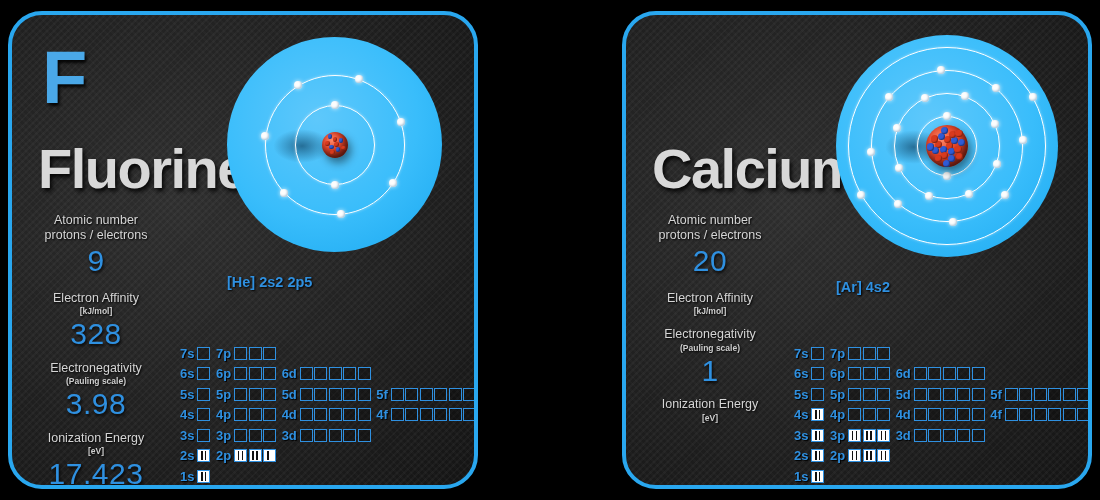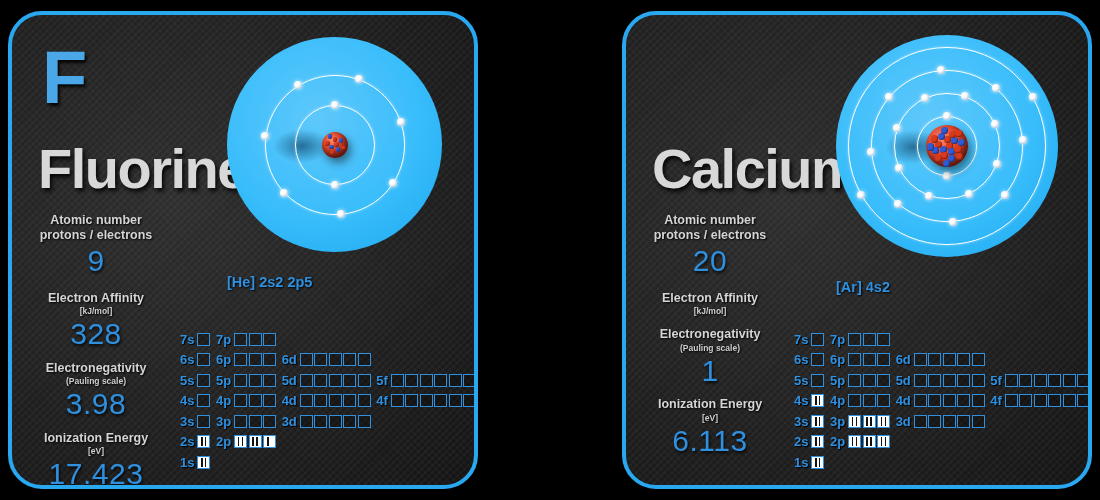--- a/index.html
+++ b/index.html
@@ -28,21 +28,21 @@
     letter-spacing:-1px; text-shadow:2px 3px 3px rgba(0,0,0,.85);
   }
   .ename{
     position:absolute; left:26px; top:126px;
     font-size:56px; line-height:1; font-weight:700; color:#d8d8d8;
     letter-spacing:-1.5px; text-shadow:2px 3px 4px rgba(0,0,0,.9);
   }
 
   
   .props{ position:absolute; left:8px; top:198px; width:152px; text-align:center; }
-  .plabel{ font-size:12.5px; font-weight:700; color:#d5d5d5; line-height:1.22;
+  .plabel{ font-size:12.5px; font-weight:400; color:#d5d5d5; line-height:1.22;
            text-shadow:1px 1px 2px #000; }
   .punit{ font-size:8.5px; font-weight:700; color:#cfcfcf; line-height:1.3;
           text-shadow:1px 1px 2px #000; }
   .pvalue{ font-size:30px; font-weight:400; color:#2f90e0; line-height:1.12;
            letter-spacing:.5px; text-shadow:1px 2px 3px rgba(0,0,0,.85); }
   .pgroup{ margin-bottom:10px; }
   .pgroup:first-child{ margin-bottom:14px; }
 
   
   .bohr{ position:absolute; }
@@ -57,21 +57,21 @@
   .edot{ position:absolute; width:8px; height:8px; border-radius:50%;
          background:#fdfdfd; box-shadow:0 0 4px rgba(255,255,255,.8),
          inset -1px -1px 2px rgba(120,160,190,.6); }
   .shadowblob{ position:absolute; border-radius:50%;
                background:radial-gradient(ellipse, rgba(0,40,70,.55) 0%, rgba(0,40,70,0) 70%); }
 
   .noble{ position:absolute; font-size:14.5px; font-weight:700;
           color:#2f90e0; text-shadow:1px 1px 2px #000; }
 
   
-  .orbitals{ position:absolute; left:168px; top:314px; }
+  .orbitals{ position:absolute; left:168px; top:328px; }
   .orow{ display:flex; align-items:center; height:20.5px; }
   .osub{ font-size:13px; font-weight:700; color:#2f90e0; line-height:1;
          text-shadow:1px 1px 1px #000; margin-right:3px; }
   .osub.gap{ margin-left:4px; }
   .obox{ width:13px; height:13px; border:1.5px solid #2f90e0; margin-right:1.5px;
          position:relative; background:rgba(0,0,0,.25); }
   .obox.filled{ background:#ffffff; border-color:#2f90e0; }
   .obox.filled::before, .obox.filled::after{
     content:""; position:absolute; top:1px; width:1.6px; height:9px; background:#111; }
   .obox.filled::before{ left:2.6px; }
@@ -288,21 +288,20 @@
         <div class="punit">[kJ/mol]</div>
       </div>
       <div class="pgroup">
         <div class="plabel">Electronegativity</div>
         <div class="punit">(Pauling scale)</div>
         <div class="pvalue">1</div>
       </div>
       <div class="pgroup">
         <div class="plabel">Ionization Energy</div>
         <div class="punit">[eV]</div>
-        <div class="pvalue">6.113</div>
       </div>
     </div>
 
     <div class="bohr" style="left: 210px; top: 20px; width: 222px; height: 222px;">
         <div class="glow" style="left: 0px; top: 0px; width: 222px; height: 222px;"></div>
         <div class="shadowblob" style="left: 49px; top: 95px; width: 58px; height: 34px;"></div>
         <div class="ring" style="left: 81px; top: 81px; width: 60px; height: 60px;"></div>
         <div class="edot" style="left: 107px; top: 77px;"></div>
         <div class="edot" style="left: 107px; top: 137px;"></div>
         <div class="ring" style="left: 58px; top: 58px; width: 106px; height: 106px;"></div>

